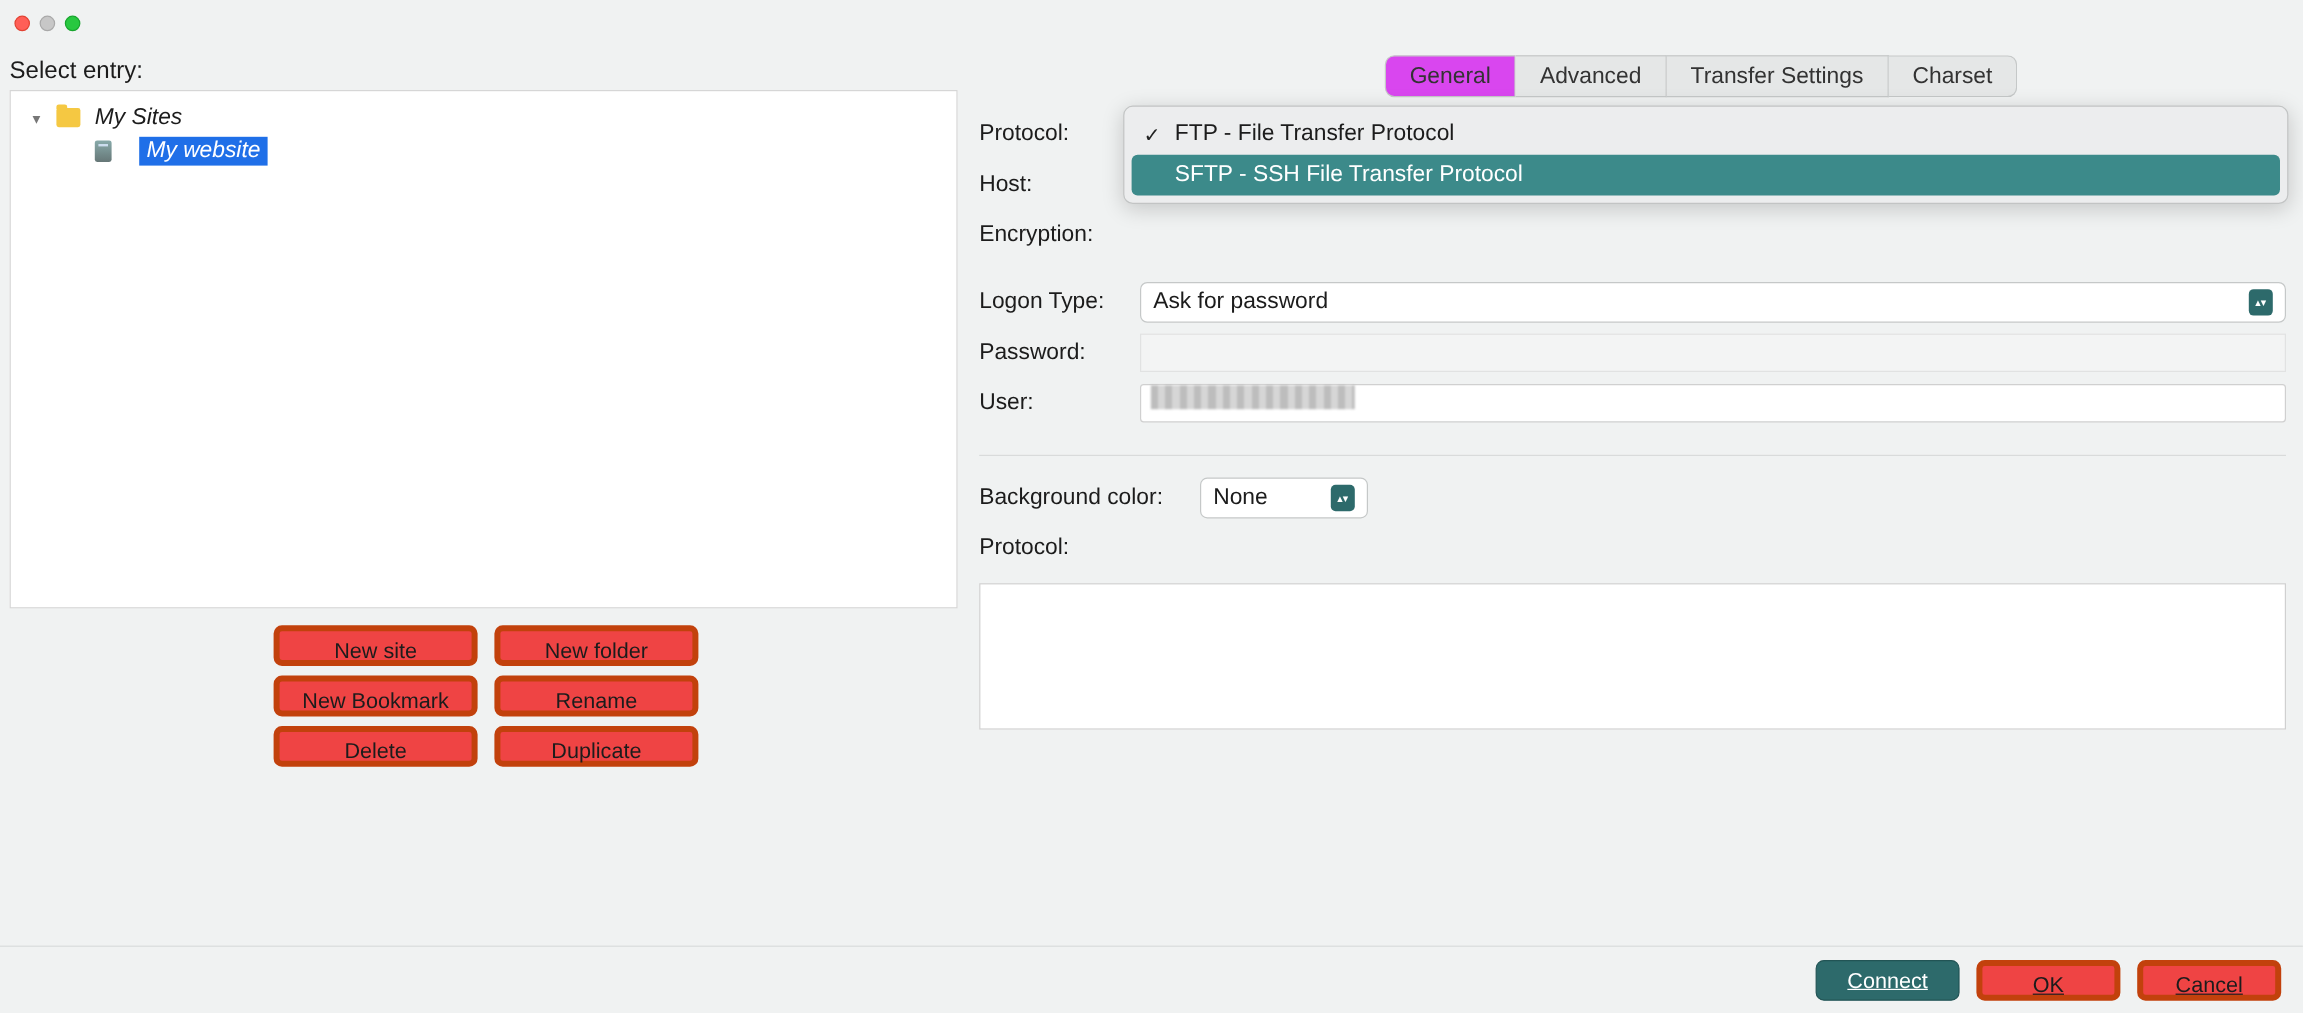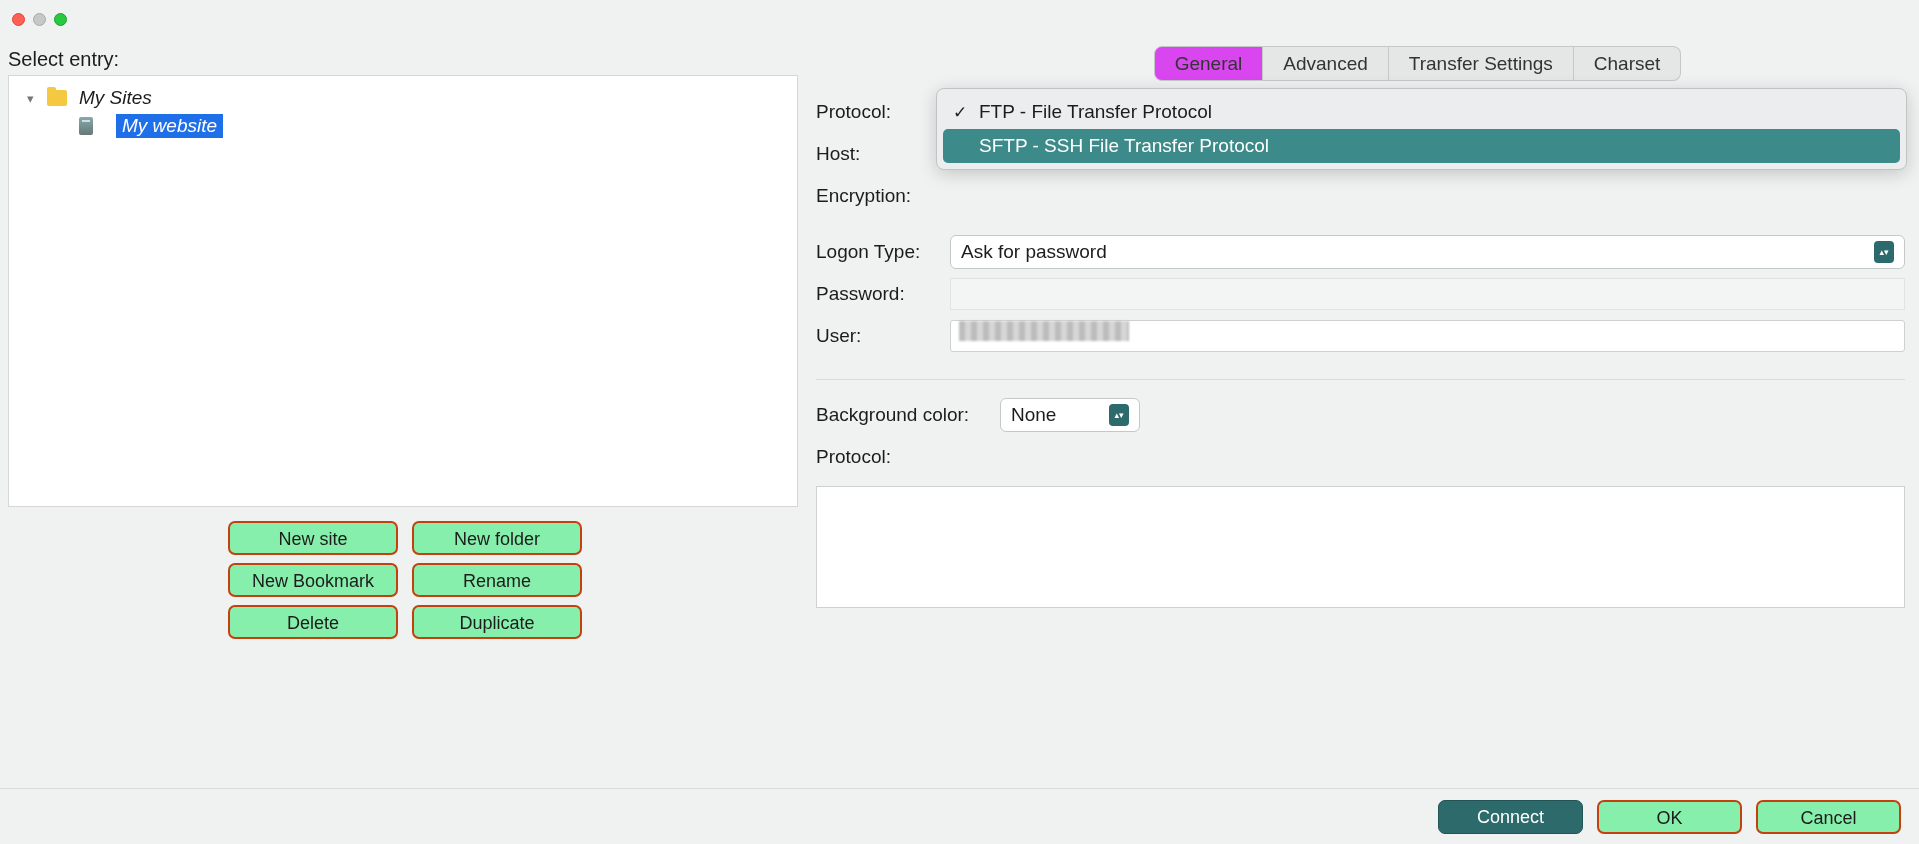--- a/index.html
+++ b/index.html
@@ -56,21 +56,21 @@
 .tree-label { padding:1px 6px;font-style:italic; }
 .tree-label.selected { background:#1f6fe8; color:#fff; }
 .site-buttons {
   margin-top: 14px;
   display: grid;
   grid-template-columns: 170px 170px;
   gap: 8px 14px;
   margin-left: 220px;
 }
 .btn {
-  background:#86efac; border:2px solid #c2410c; border-radius:7px;
+  background:#ef4444; border:5px solid #c2410c; border-radius:7px;
   height:34px; font-size:18px; text-align:center; line-height:32px;
   cursor:pointer;
 }
 .right-pane {
   flex: 1;
   position: relative;
   padding-top: 2px;
 }
 .tabs {
   display:flex; align-items:center; justify-content:center;
@@ -122,21 +122,21 @@
   border-radius:5px; cursor:pointer;
 }
 .dd-item .check { width:16px; font-size:17px; color:#222;}
 .dd-item.highlight { background:#3c8a8a; color:#fff; }
 .footer {
   position:absolute; left:0; right:0; bottom:0;
   height:56px; border-top:1px solid #d9dbdb;
   display:flex; align-items:center; justify-content:flex-end;
   gap:14px; padding-right:18px;
 }
-.footer .btn { width:145px; }
+.footer .btn { width:120px;text-decoration:underline; }
 .btn-primary {
   background:#2d6a6b; color:#fff; border:1px solid #225455;
 }
 .user-blur {
   width:170px; height:20px;
   background:repeating-linear-gradient(90deg,#bdbdbd 0 6px,#d6d6d6 6px 12px);
   filter:blur(1px);
 }
 .pw-field { flex:1; height:32px; background:#f3f4f4; border:1px solid #e1e2e2;}
 .small-select { width:140px; flex:none; }

